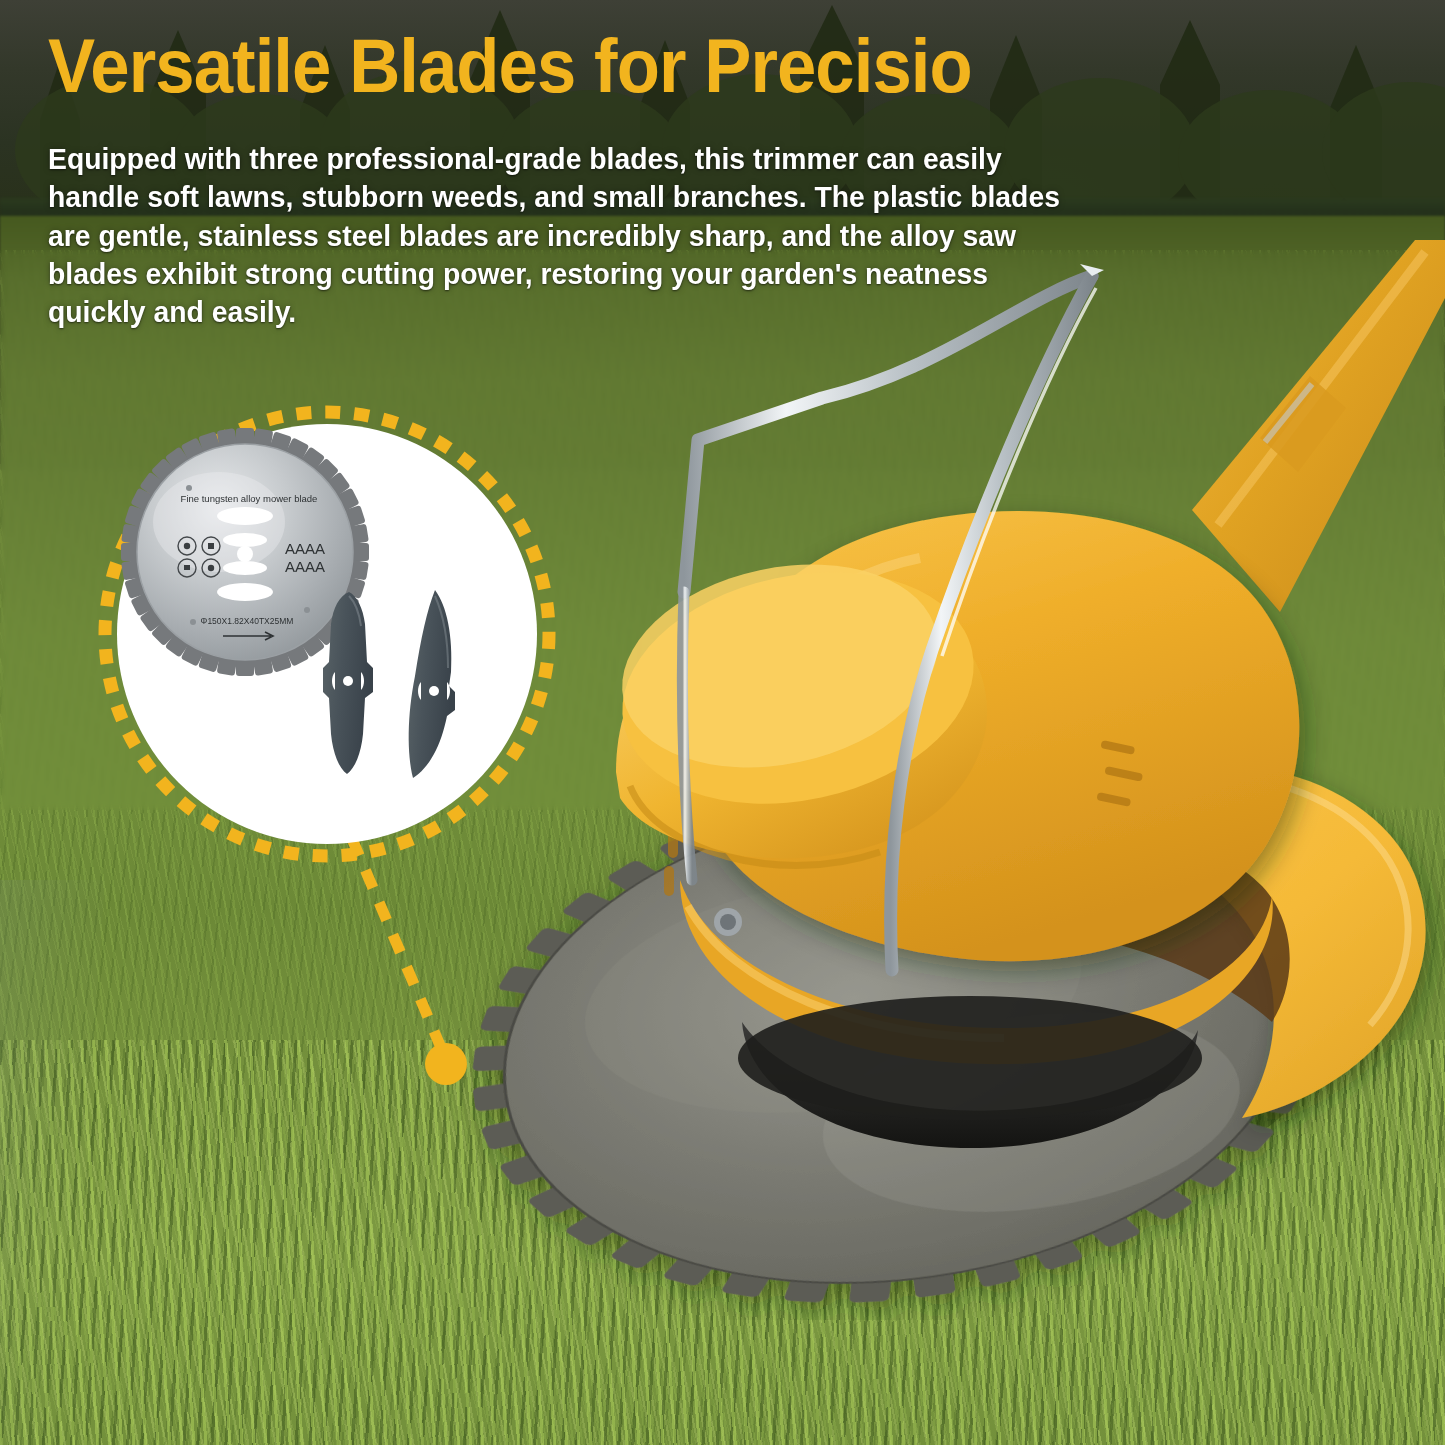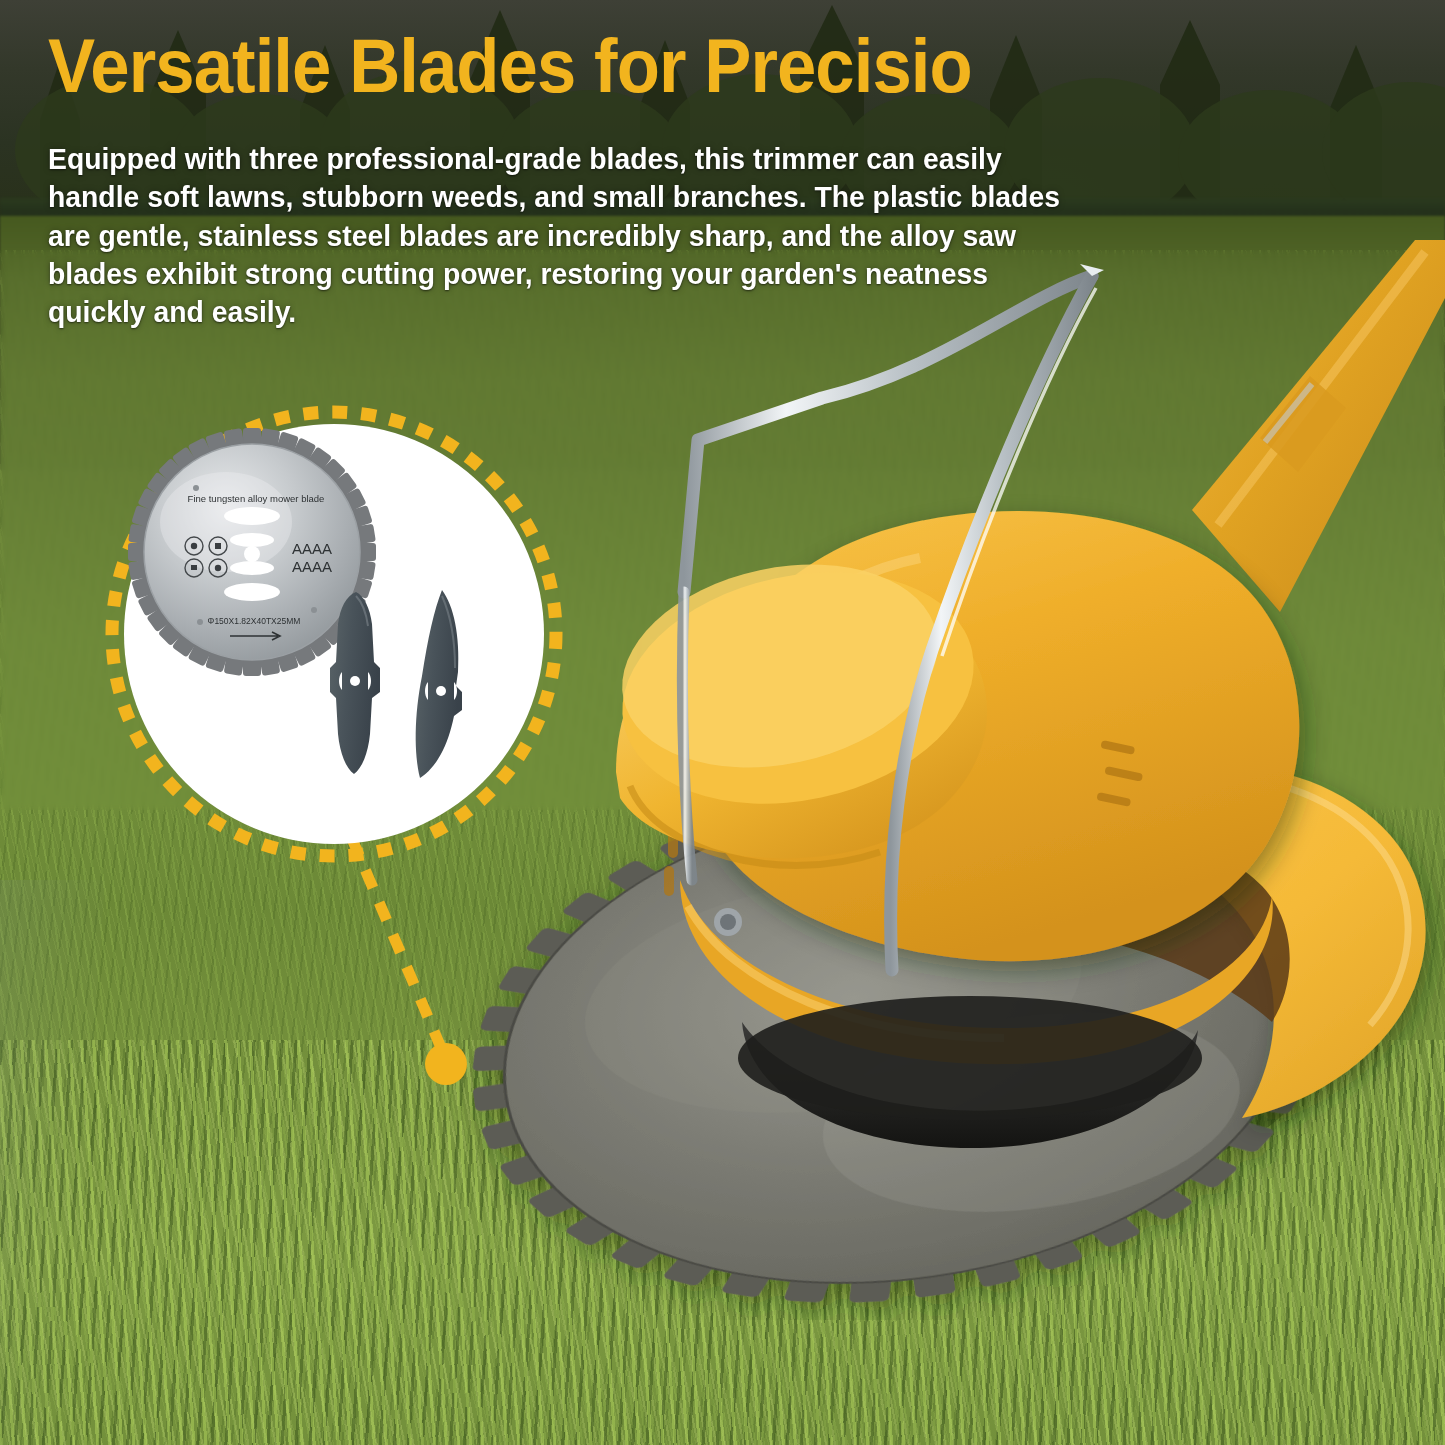--- a/index.html
+++ b/index.html
@@ -74,21 +74,21 @@
   }
   .body-copy {
     position:absolute; left:48px; top:140px; width:1075px;
     font-size:29.5px; font-weight:700; line-height:1.30;
     color:#ffffff;
     text-shadow:0 1px 2px rgba(0,0,0,0.55), 0 0 6px rgba(0,0,0,0.35);
     transform:scaleX(0.96); transform-origin:left top;
   }
 
   
-  .callout-wrap { position:absolute; left:104px; top:404px; width:460px; height:460px; }
+  .callout-wrap { position:absolute; left:97px; top:404px; width:460px; height:460px; }
   .callout-dash { position:absolute; inset:0; }
   .callout-fill {
     position:absolute; left:20px; top:20px; width:420px; height:420px;
     border-radius:50%; background:#ffffff;
   }
   .callout-inner { position:absolute; left:20px; top:20px; width:420px; height:420px; }
 
   .leader { position:absolute; left:330px; top:800px; width:190px; height:300px; }
 
   

